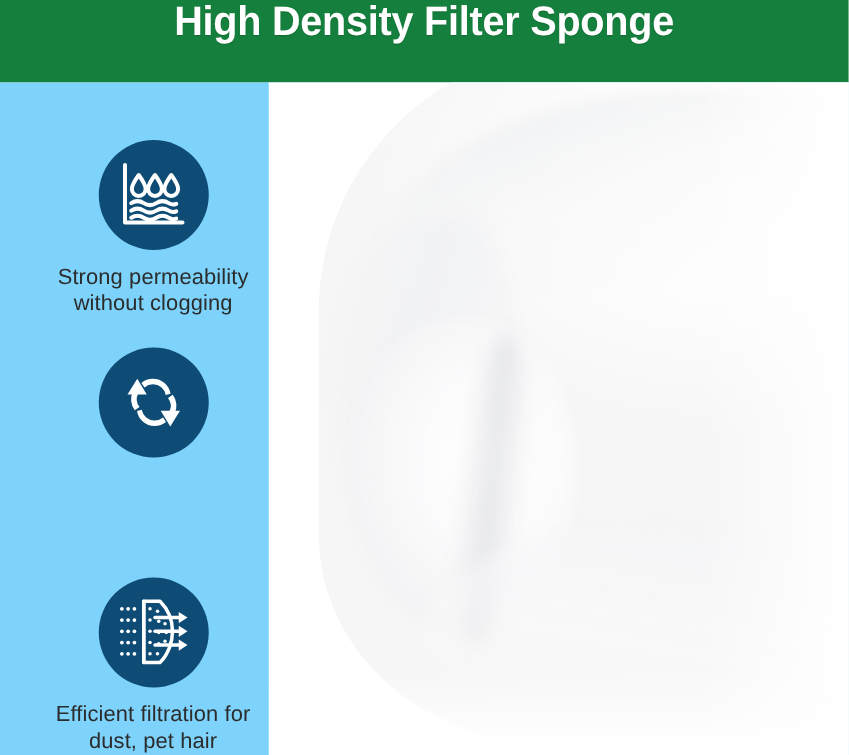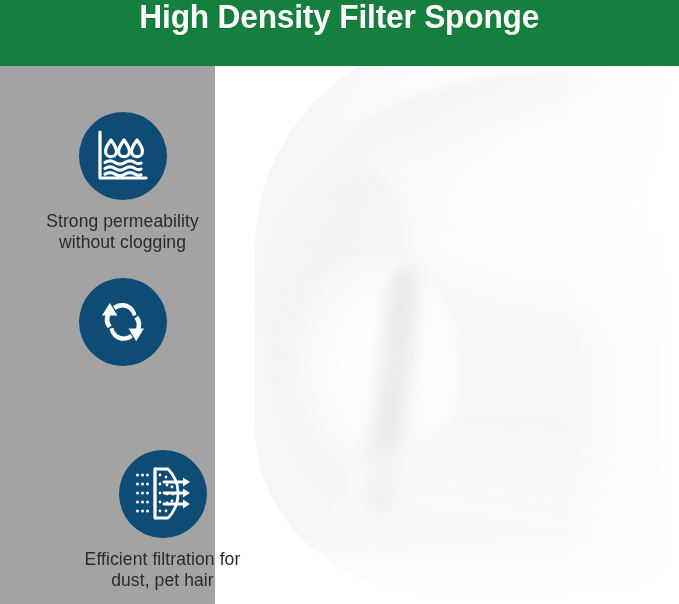--- a/index.html
+++ b/index.html
@@ -40,21 +40,21 @@
     text-shadow: 0 1px 1px rgba(0,0,0,0.18);
   }
 
   
   .content {
     position: absolute;
     left: 0;
     top: 66px;
     width: 679px;
     height: 538px;
-    background: #a3a3a3;
+    background: #7dd3fc;
   }
 
   
   .photo {
     position: absolute;
     left: 215px;
     top: 0px;
     width: 464px;
     height: 538px;
     overflow: hidden;
@@ -148,21 +148,21 @@
     height: 538px;
   }
   .feature {
     position: absolute;
     left: 0;
     width: 245px;
     text-align: center;
   }
   .feature-1 { top: 46px; }
   .feature-2 { top: 212px; }
-  .feature-3 { top: 384px; padding-left: 40px; }
+  .feature-3 { top: 396px; }
 
   .icon-circle {
     width: 88px;
     height: 88px;
     border-radius: 50%;
     background: #0f4c75;
     margin: 0 auto;
     display: flex;
     align-items: center;
     justify-content: center;

